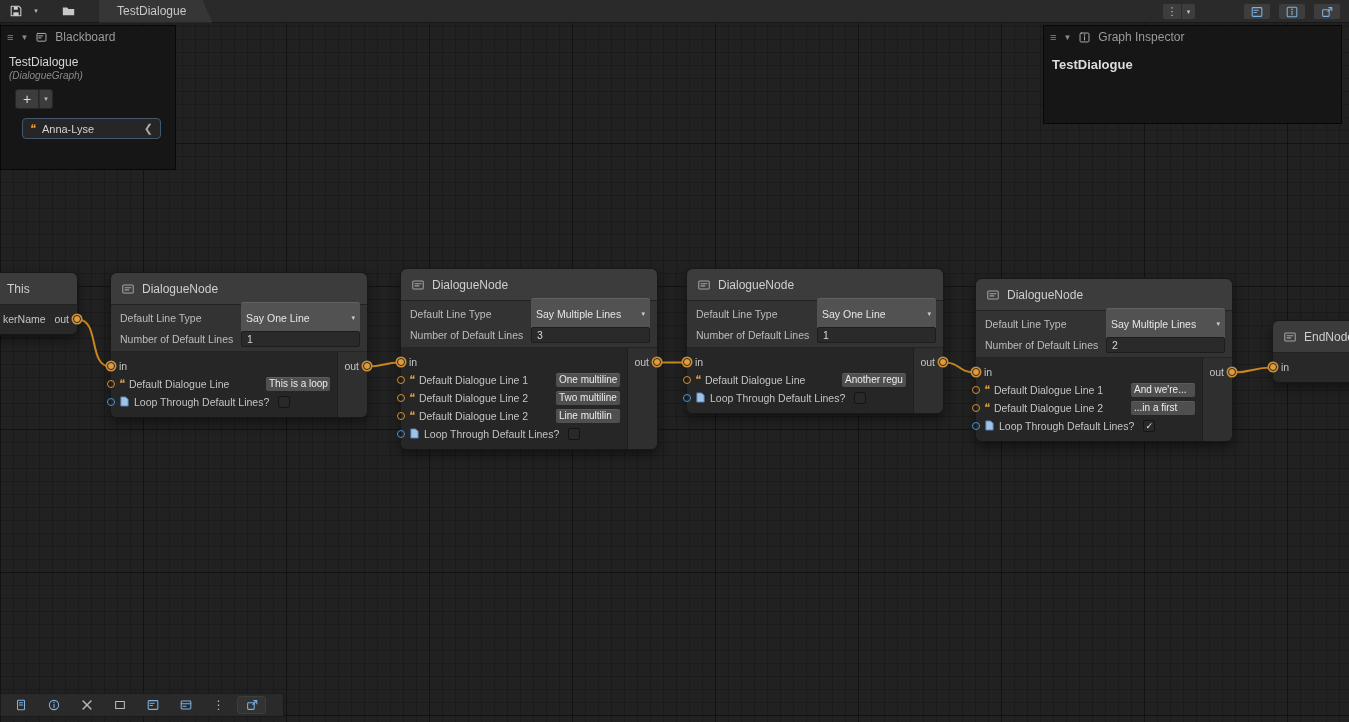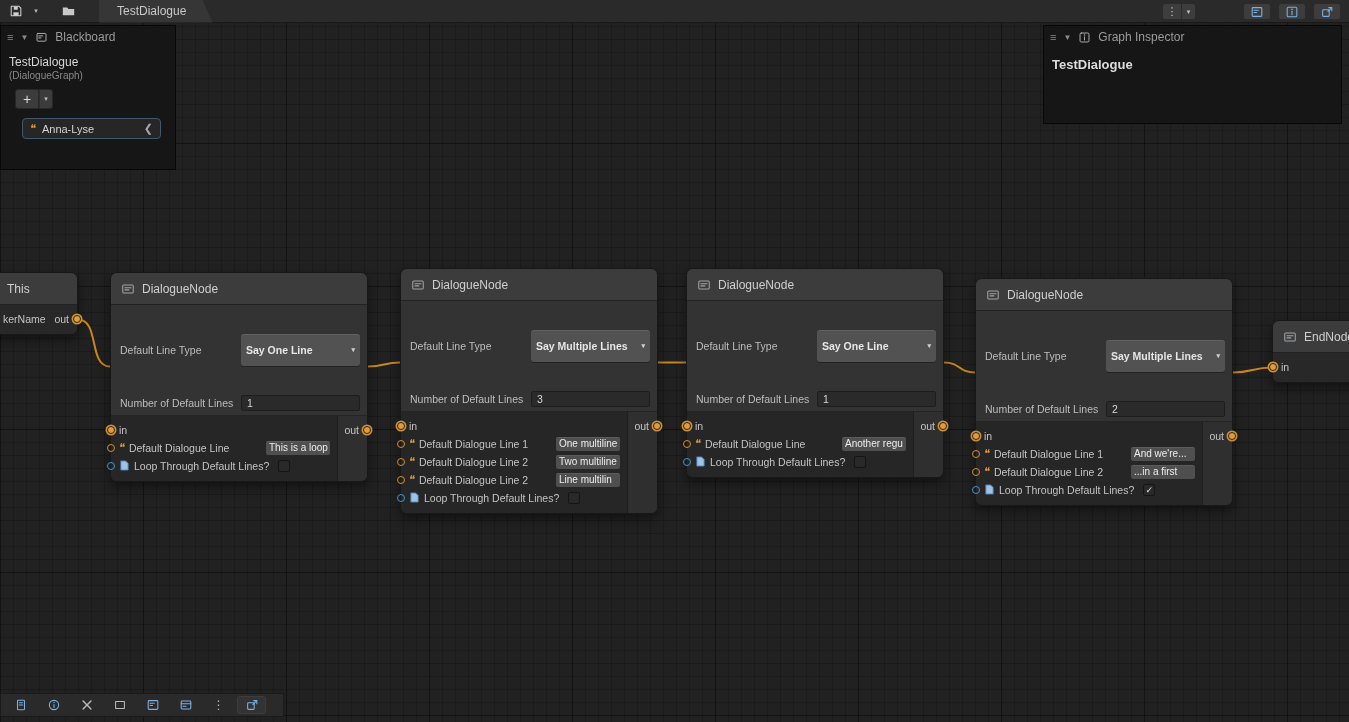--- a/index.html
+++ b/index.html
@@ -41,21 +41,21 @@
 
   
   .panel { position:absolute; background:#161616; border:1px solid #070707; z-index:5; }
   .phead { display:flex; align-items:center; gap:7px; height:22px; padding:0 6px;
            color:#9b9b9b; font-size:12px; }
   .ham { font-size:11px; color:#8b8b8b; }
   .tri { font-size:8px; color:#8b8b8b; }
   .picon { color:#b0b0b0; display:flex; }
   .blackboard { left:0; top:25px; width:176px; height:145px; }
   .bb-name { padding:7px 8px 0; font-size:12px; color:#d6d6d6; }
-  .bb-type { padding:1px 8px 0; font-size:10px; color:#8a8a8a; }
+  .bb-type { padding:1px 8px 0; font-size:10px; color:#8a8a8a;font-style:italic; }
   .bb-addrow { display:flex; margin:8px 0 9px 14px; }
   .bb-add { width:24px; height:20px; background:#3c3c3c; border:1px solid #272727;
             border-radius:3px 0 0 3px; color:#ddd; display:flex; align-items:center;
             justify-content:center; font-size:14px; }
   .bb-addcaret { width:14px; height:20px; background:#3c3c3c; border:1px solid #272727;
             border-left:1px solid #2e2e2e; border-radius:0 3px 3px 0; font-size:7px; color:#bbb;
             display:flex; align-items:center; justify-content:center; }
   .bb-pill { margin-left:21px; width:139px; height:21px; background:#262626;
              border:1px solid #41586c; border-radius:4px; display:flex; align-items:center;
              gap:6px; padding:0 7px; }
@@ -70,27 +70,27 @@
 
   
   .node { position:absolute; background:#2e2e2e; border:1px solid #181818; border-radius:7px;
           box-shadow:0 5px 12px rgba(0,0,0,.45); z-index:2; font-size:11px; }
   .ntitle { display:flex; align-items:center; gap:7px; height:32px; padding:0 10px;
             background:#3c3c3c; border-bottom:1px solid #222; border-radius:6px 6px 0 0;
             font-size:12px; color:#cfcfcf; }
   .nicon { color:#9fa3a7; display:flex; }
   .nprops { background:#333333; padding:4px 4px; display:flex; flex-direction:column; gap:4px;
             border-bottom:1px solid #242424; }
-  .prow { display:flex; align-items:center; height:17px; gap:4px;margin-top:32px; }
+  .prow { display:flex; align-items:center; height:17px; gap:4px; }
   .plabel { width:122px; flex:none; padding-left:5px; font-size:10.5px; color:#bdbdbd;
             white-space:nowrap; overflow:hidden; }
   .dd { flex:1; height:32px; margin-right:3px; background:#525252; border-radius:3px;
         box-shadow: inset 0 1px 0 rgba(255,255,255,.09), 0 1px 0 rgba(0,0,0,.3);
         display:flex; align-items:center; padding:0 5px; font-size:10.5px; color:#e6e6e6;
-        white-space:nowrap; overflow:hidden;font-weight:bold; }
+        white-space:nowrap; overflow:hidden; }
   .dd .caret { margin-left:auto; font-size:7px; color:#cfcfcf; padding-left:4px; }
   .tfield { flex:1; height:16px; margin-right:3px; background:#2a2a2a; border:1px solid #1d1d1d;
             border-radius:2px; display:flex; align-items:center; padding:0 5px; font-size:10.5px;
             color:#d6d6d6; }
   .nports { display:flex; }
   .pin { flex:1; background:#262626; padding:6px 0 8px; display:flex; flex-direction:column;
          gap:3px; border-radius:0 0 0 6px; }
   .pout { width:30px; flex:none; background:#2f2f2f; border-left:1px solid #1e1e1e;
           padding-top:6px; border-radius:0 0 6px 0; display:flex; flex-direction:column;
           align-items:flex-end; }

